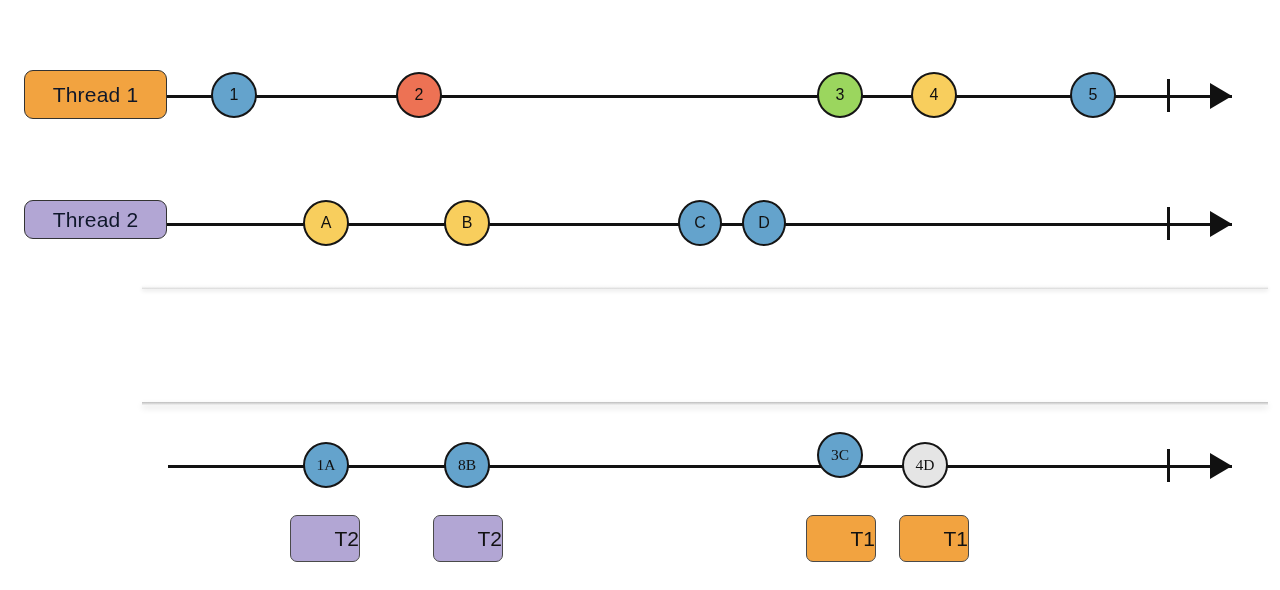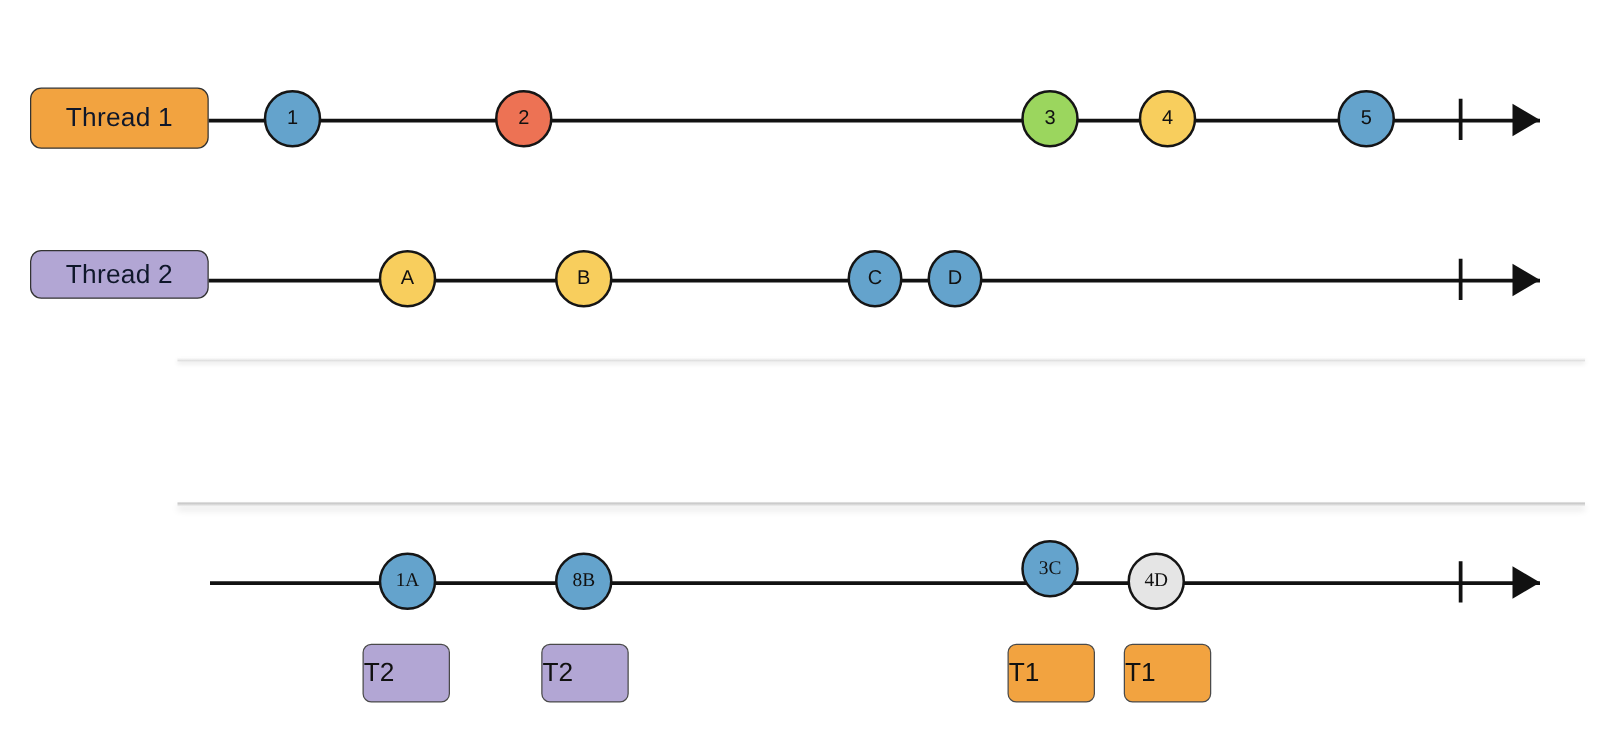--- a/index.html
+++ b/index.html
@@ -54,21 +54,21 @@
   .marble.small-text { font-size: 15.5px; font-family: Liberation Serif, serif; }
 
   
   .tag-box {
     position: absolute;
     box-sizing: border-box;
     border: 1.4px solid #4a4a4a;
     border-radius: 7px;
     display: flex;
     align-items: center;
-    justify-content: flex-start;
+    justify-content: flex-end;
     font-size: 21px;
     color: #111111;
     font-family: "Liberation Sans", sans-serif;
   }
 
   
   .axis-line {
     position: absolute;
     height: 0;
     border-top: 3.4px solid #111111;

